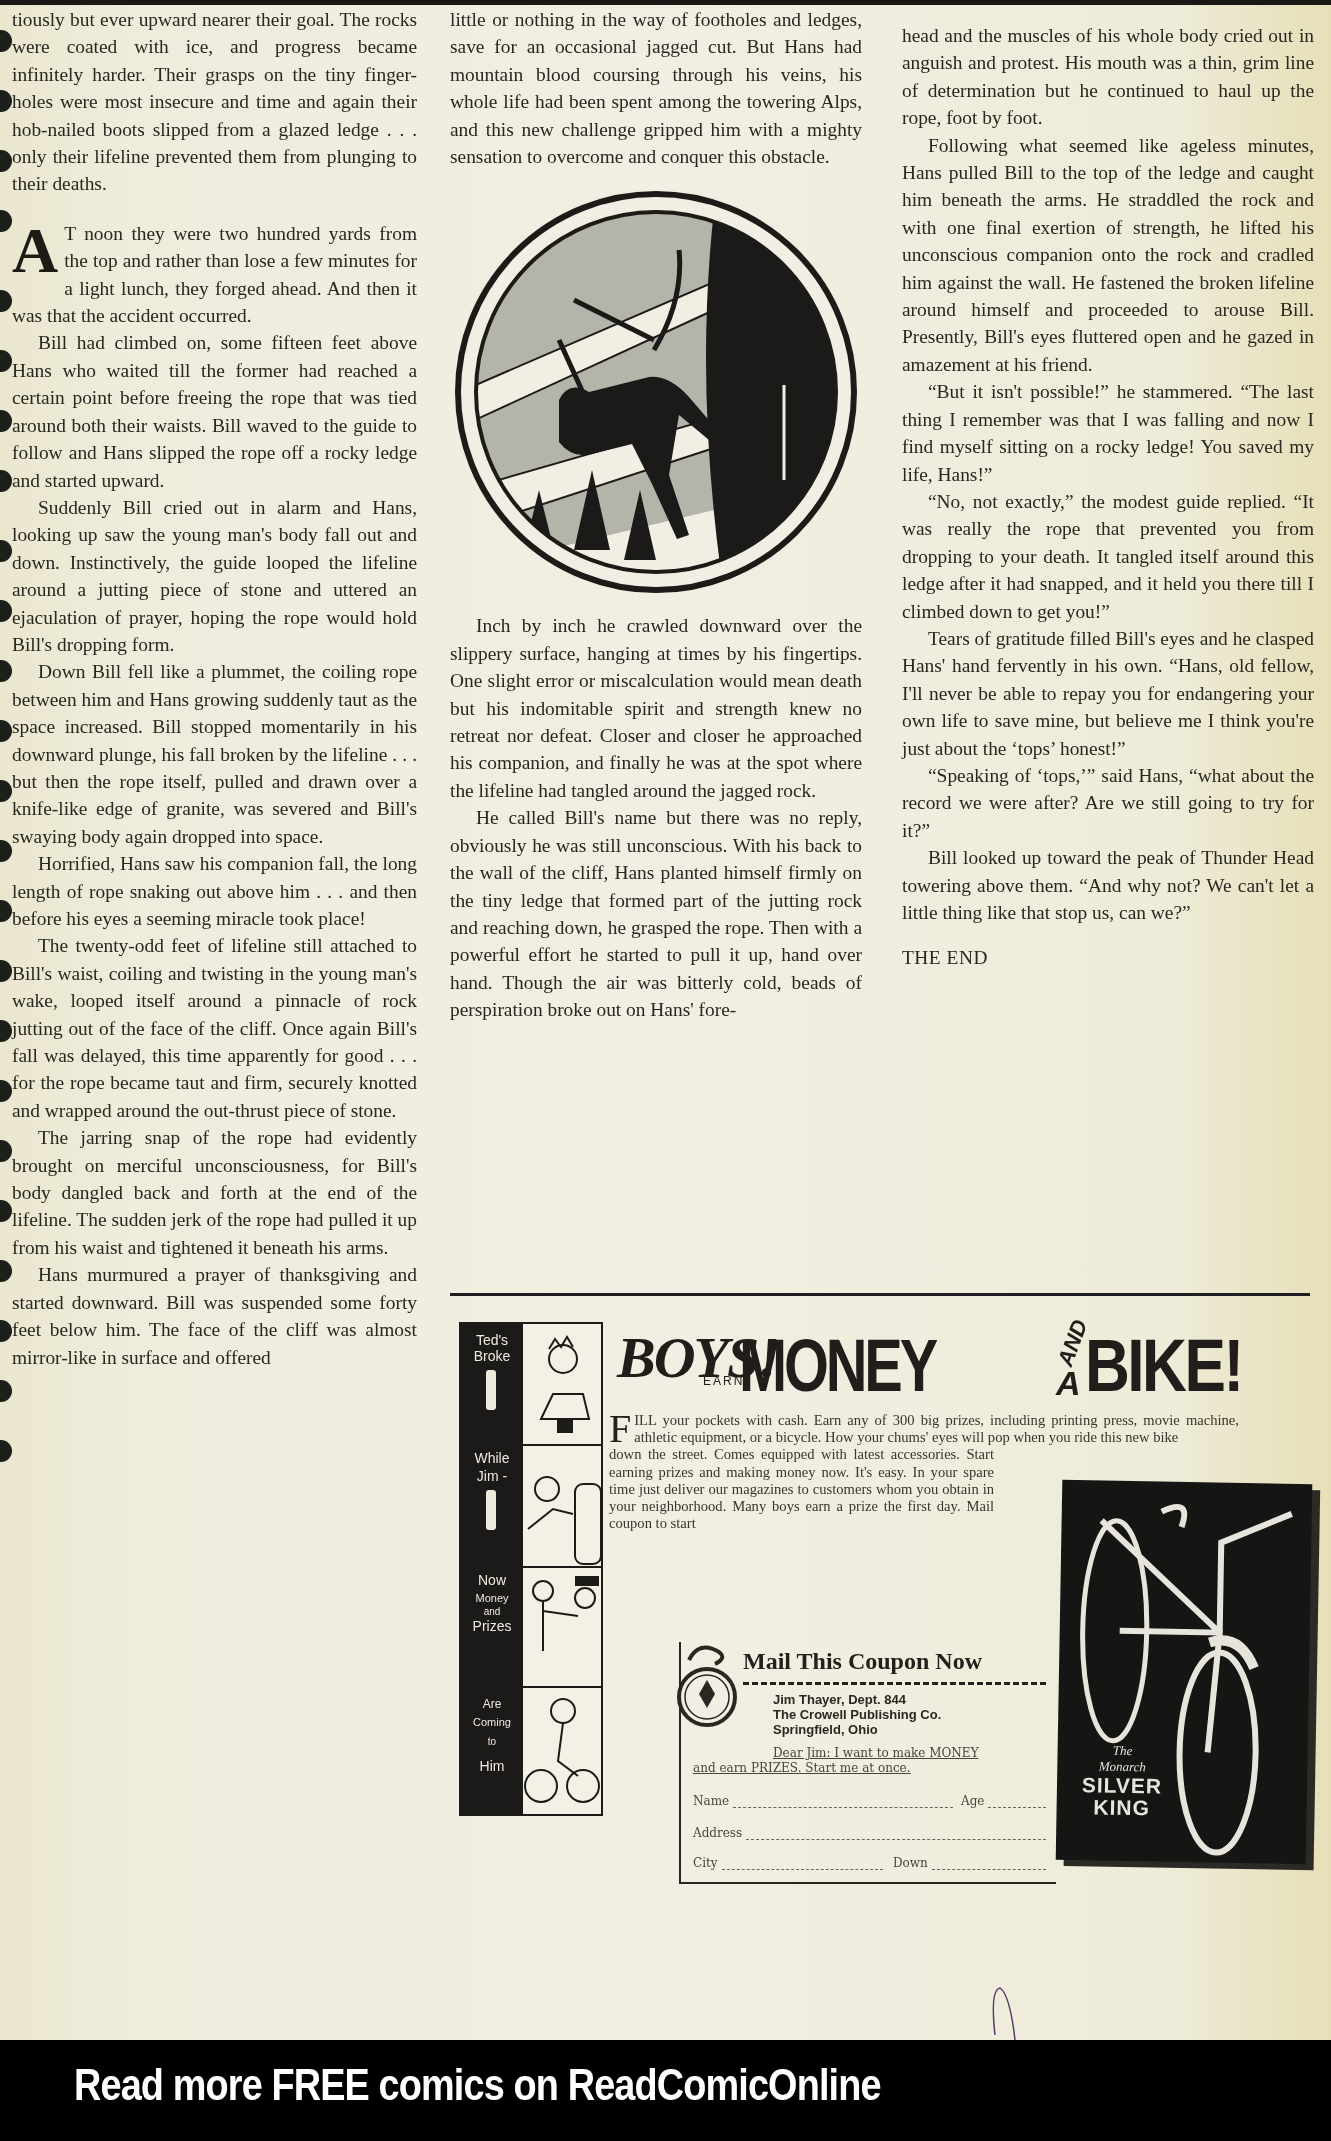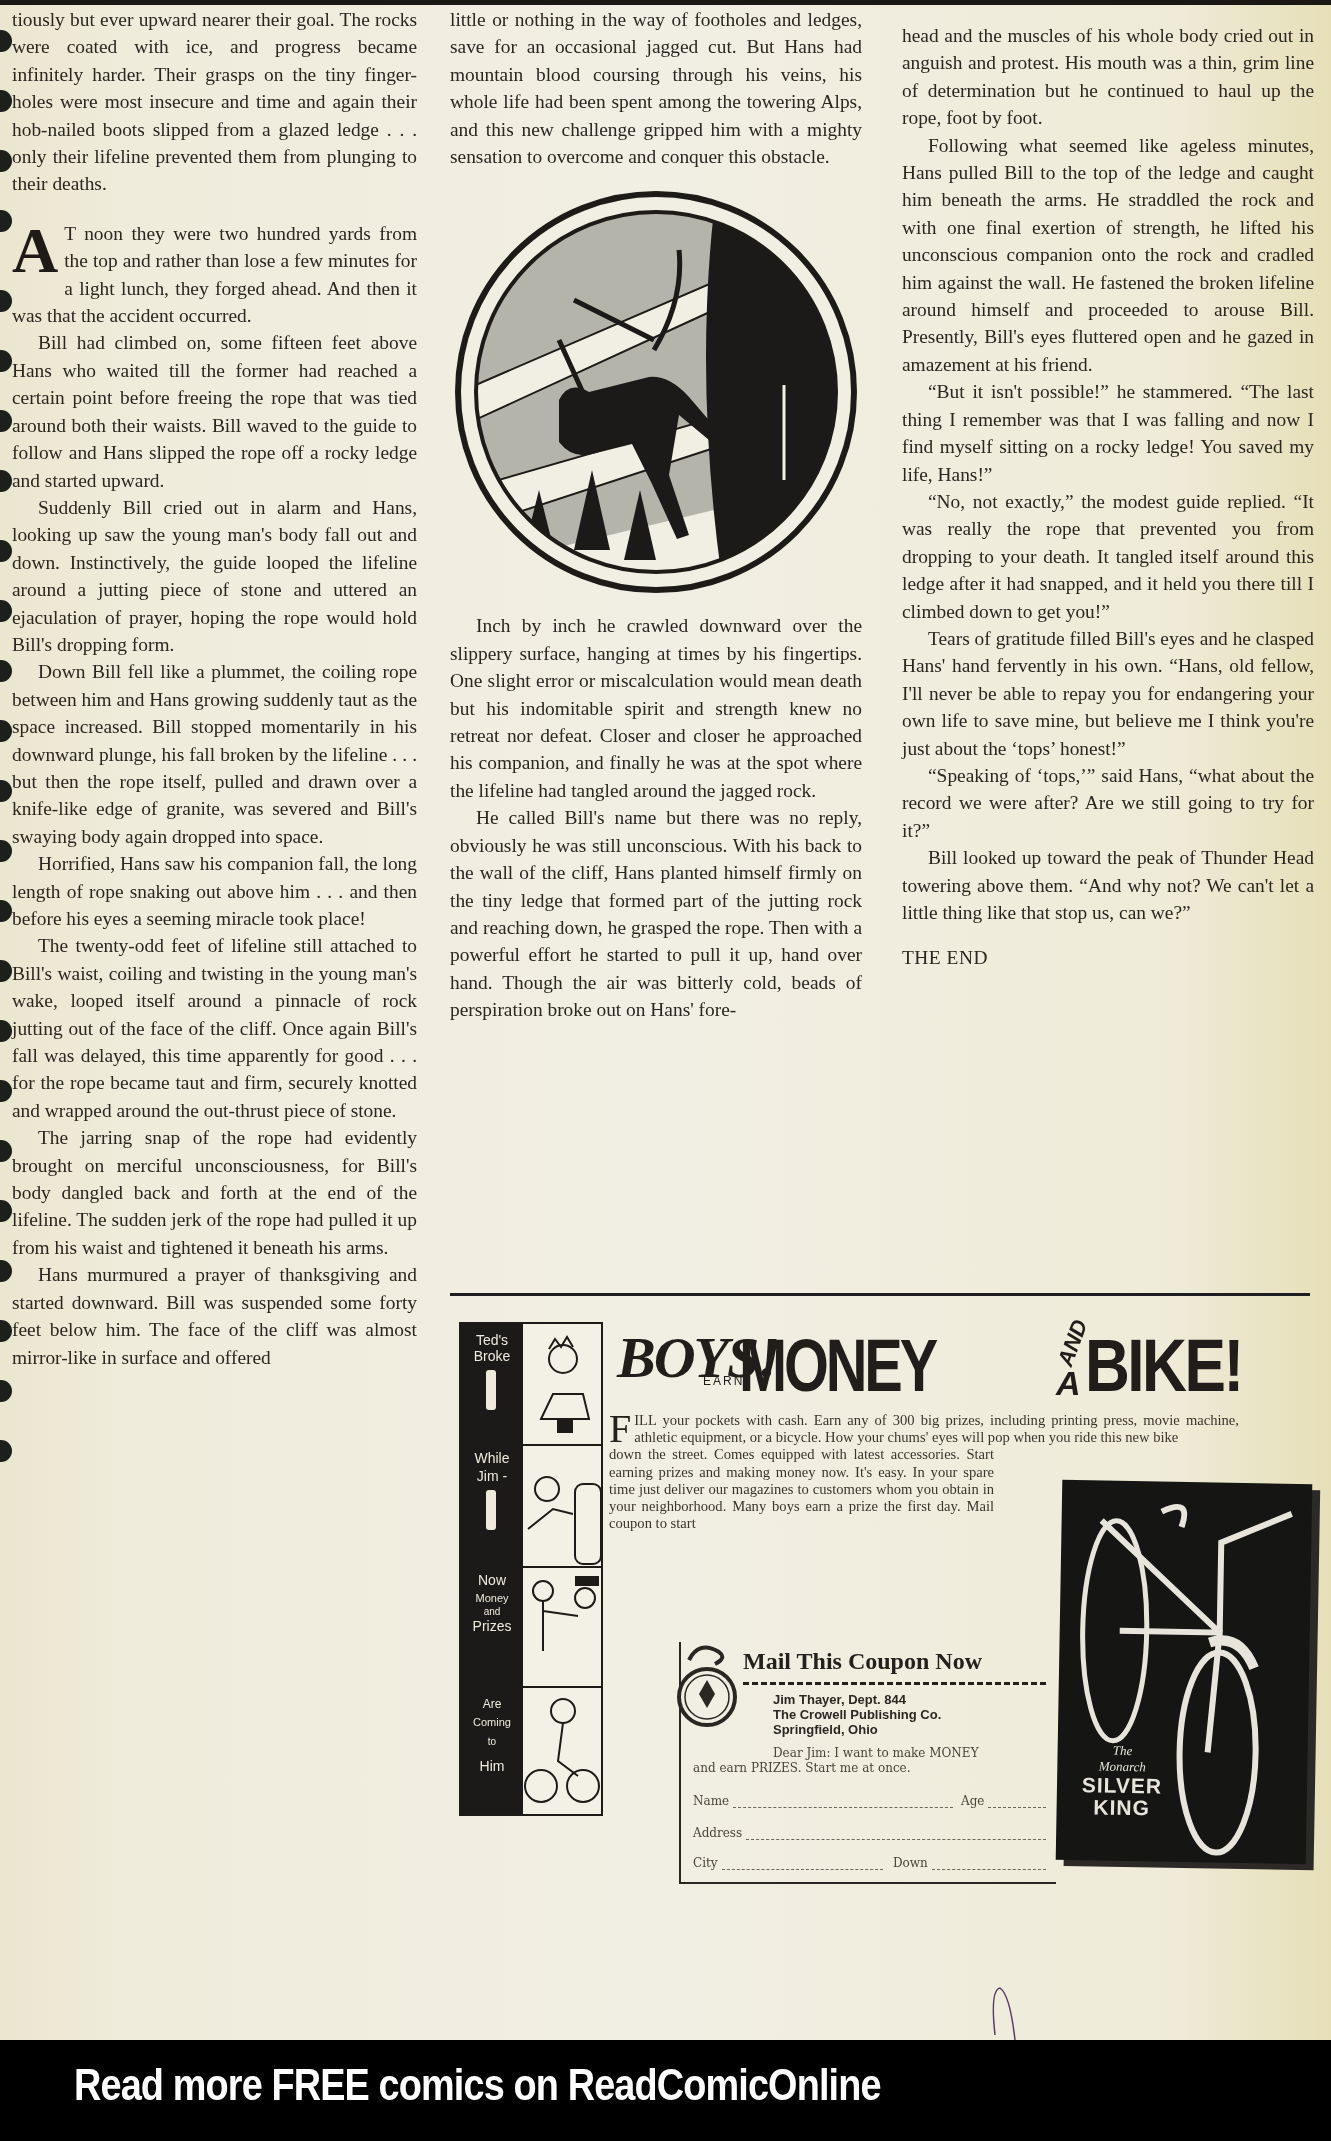--- a/index.html
+++ b/index.html
@@ -39,21 +39,21 @@
   .ad-body .bigF { float:left; font-size:40px; line-height:34px; margin:0 3px 0 0; color:#24201b; }
   .ad-body .narrow { width:385px; }
   .bike { position:absolute; left:600px; top:160px; width:250px; height:380px; background:#151513; box-shadow: 8px 6px 0 #2b2a27; transform:rotate(1deg); }
   .bike-label { position:absolute; left:20px; top:262px; color:#e7e5db; text-align:center; width:90px; font-family:"Liberation Sans", sans-serif; }
   .bike-label .script { font-style:italic; font-size:13px; font-family:"Liberation Serif", serif; line-height:16px; }
   .bike-label .brand { font-weight:bold; font-size:21px; line-height:22px; letter-spacing:1px; }
   .coupon { position:absolute; left:220px; top:320px; width:375px; height:240px; border-left:2px solid #2a2723; border-bottom:2px solid #2a2723; }
   .coupon-title { position:absolute; left:62px; top:6px; font-size:24px; font-weight:bold; color:#24211d; font-family:"Liberation Serif", serif; white-space:nowrap; }
   .coupon-dash { position:absolute; left:62px; top:40px; width:303px; border-top:3px dashed #24211d; }
   .coupon-addr { position:absolute; left:92px; top:50px; font-family:"Liberation Sans", sans-serif; font-weight:bold; font-size:13px; line-height:15px; color:#2b2722; }
-  .coupon-msg { position:absolute; left:12px; top:104px; width:355px; font-size:12px; line-height:15px; color:#4a443b; }
+  .coupon-msg { position:absolute; left:12px; top:104px; width:355px; font-size:12px; line-height:15px; color:#4a443b;text-decoration:underline; }
   .coupon-msg .i { padding-left:80px; }
   .coupon-field { position:absolute; font-size:12px; color:#4a443b; display:flex; align-items:flex-end; }
   .coupon-field .line { flex:1; border-bottom:1px dashed #6b655a; height:10px; margin-left:4px; }
   .watch { position:absolute; left:-10px; top:0px; width:72px; height:88px; }
   .scribble { position:absolute; left:990px; top:1985px; }
   .banner { position:absolute; left:8px; top:2040px; width:1331px; height:101px; background:#000; color:#fff; font-family:"Liberation Sans", sans-serif; font-size:44px; font-weight:bold; letter-spacing:-1px; }
   .banner span { position:absolute; left:66px; top:20px; transform:scaleX(0.86); transform-origin:left; white-space:nowrap; }
 </style>
 </head>
 <body>

